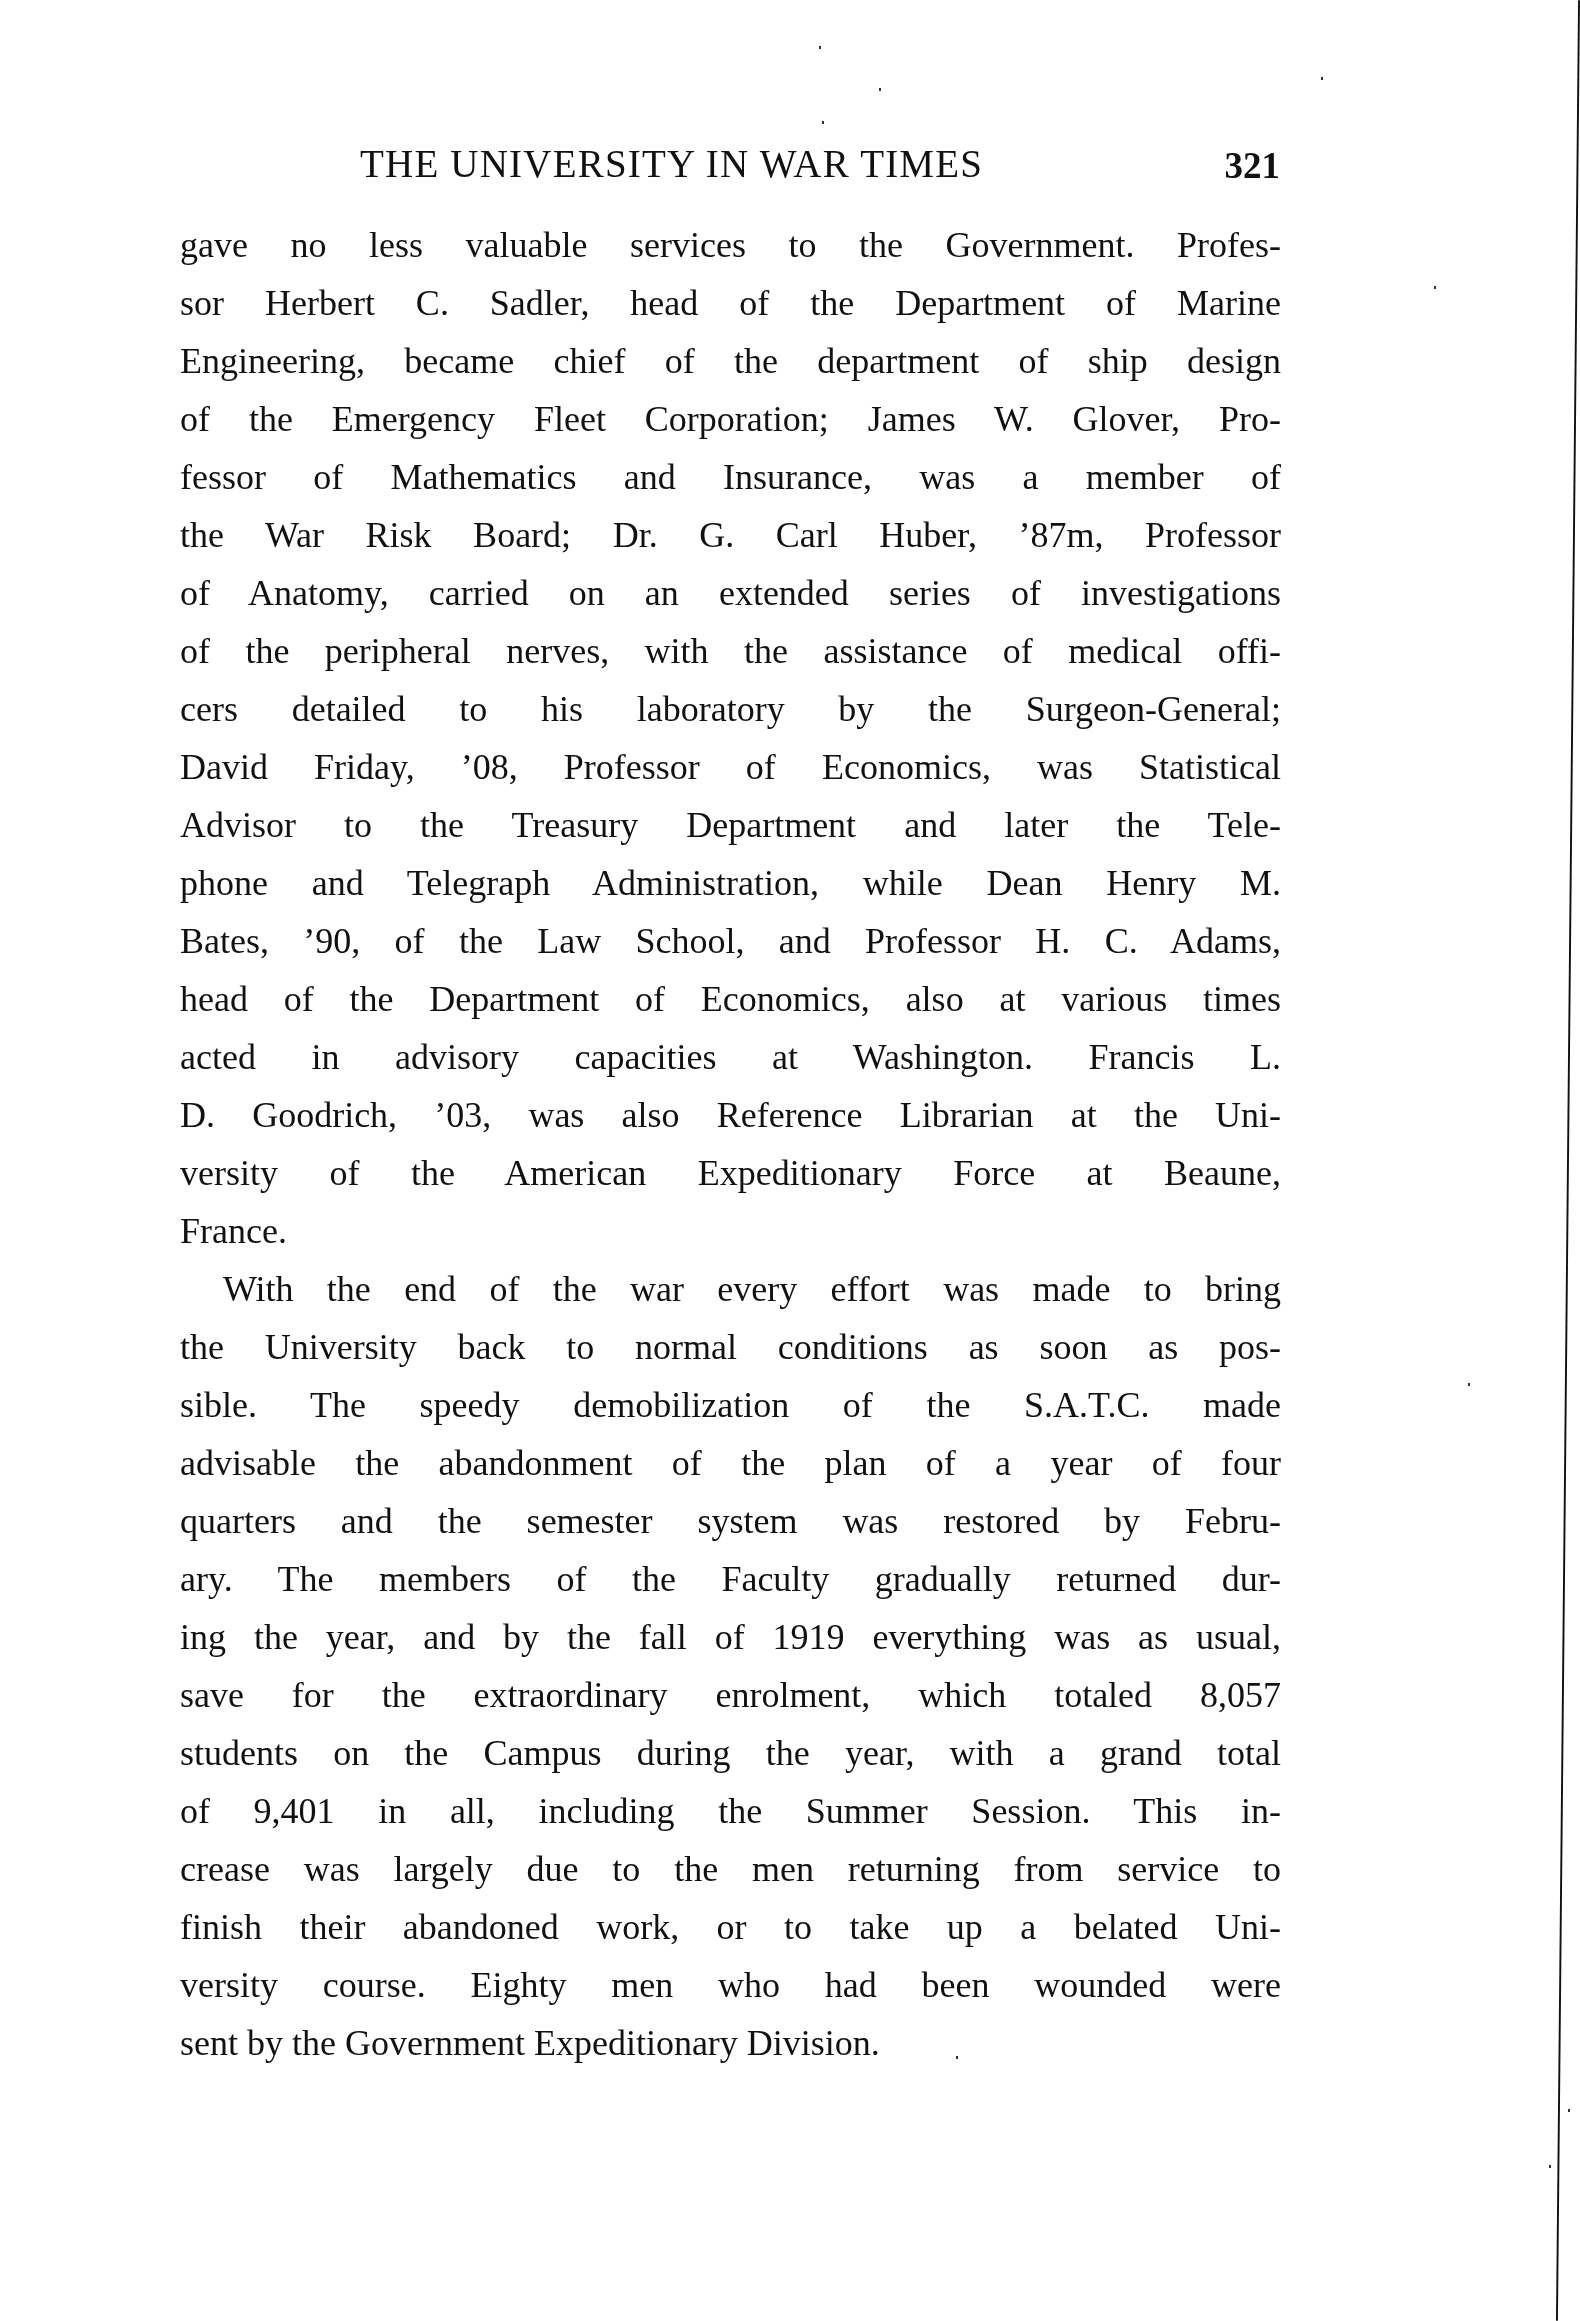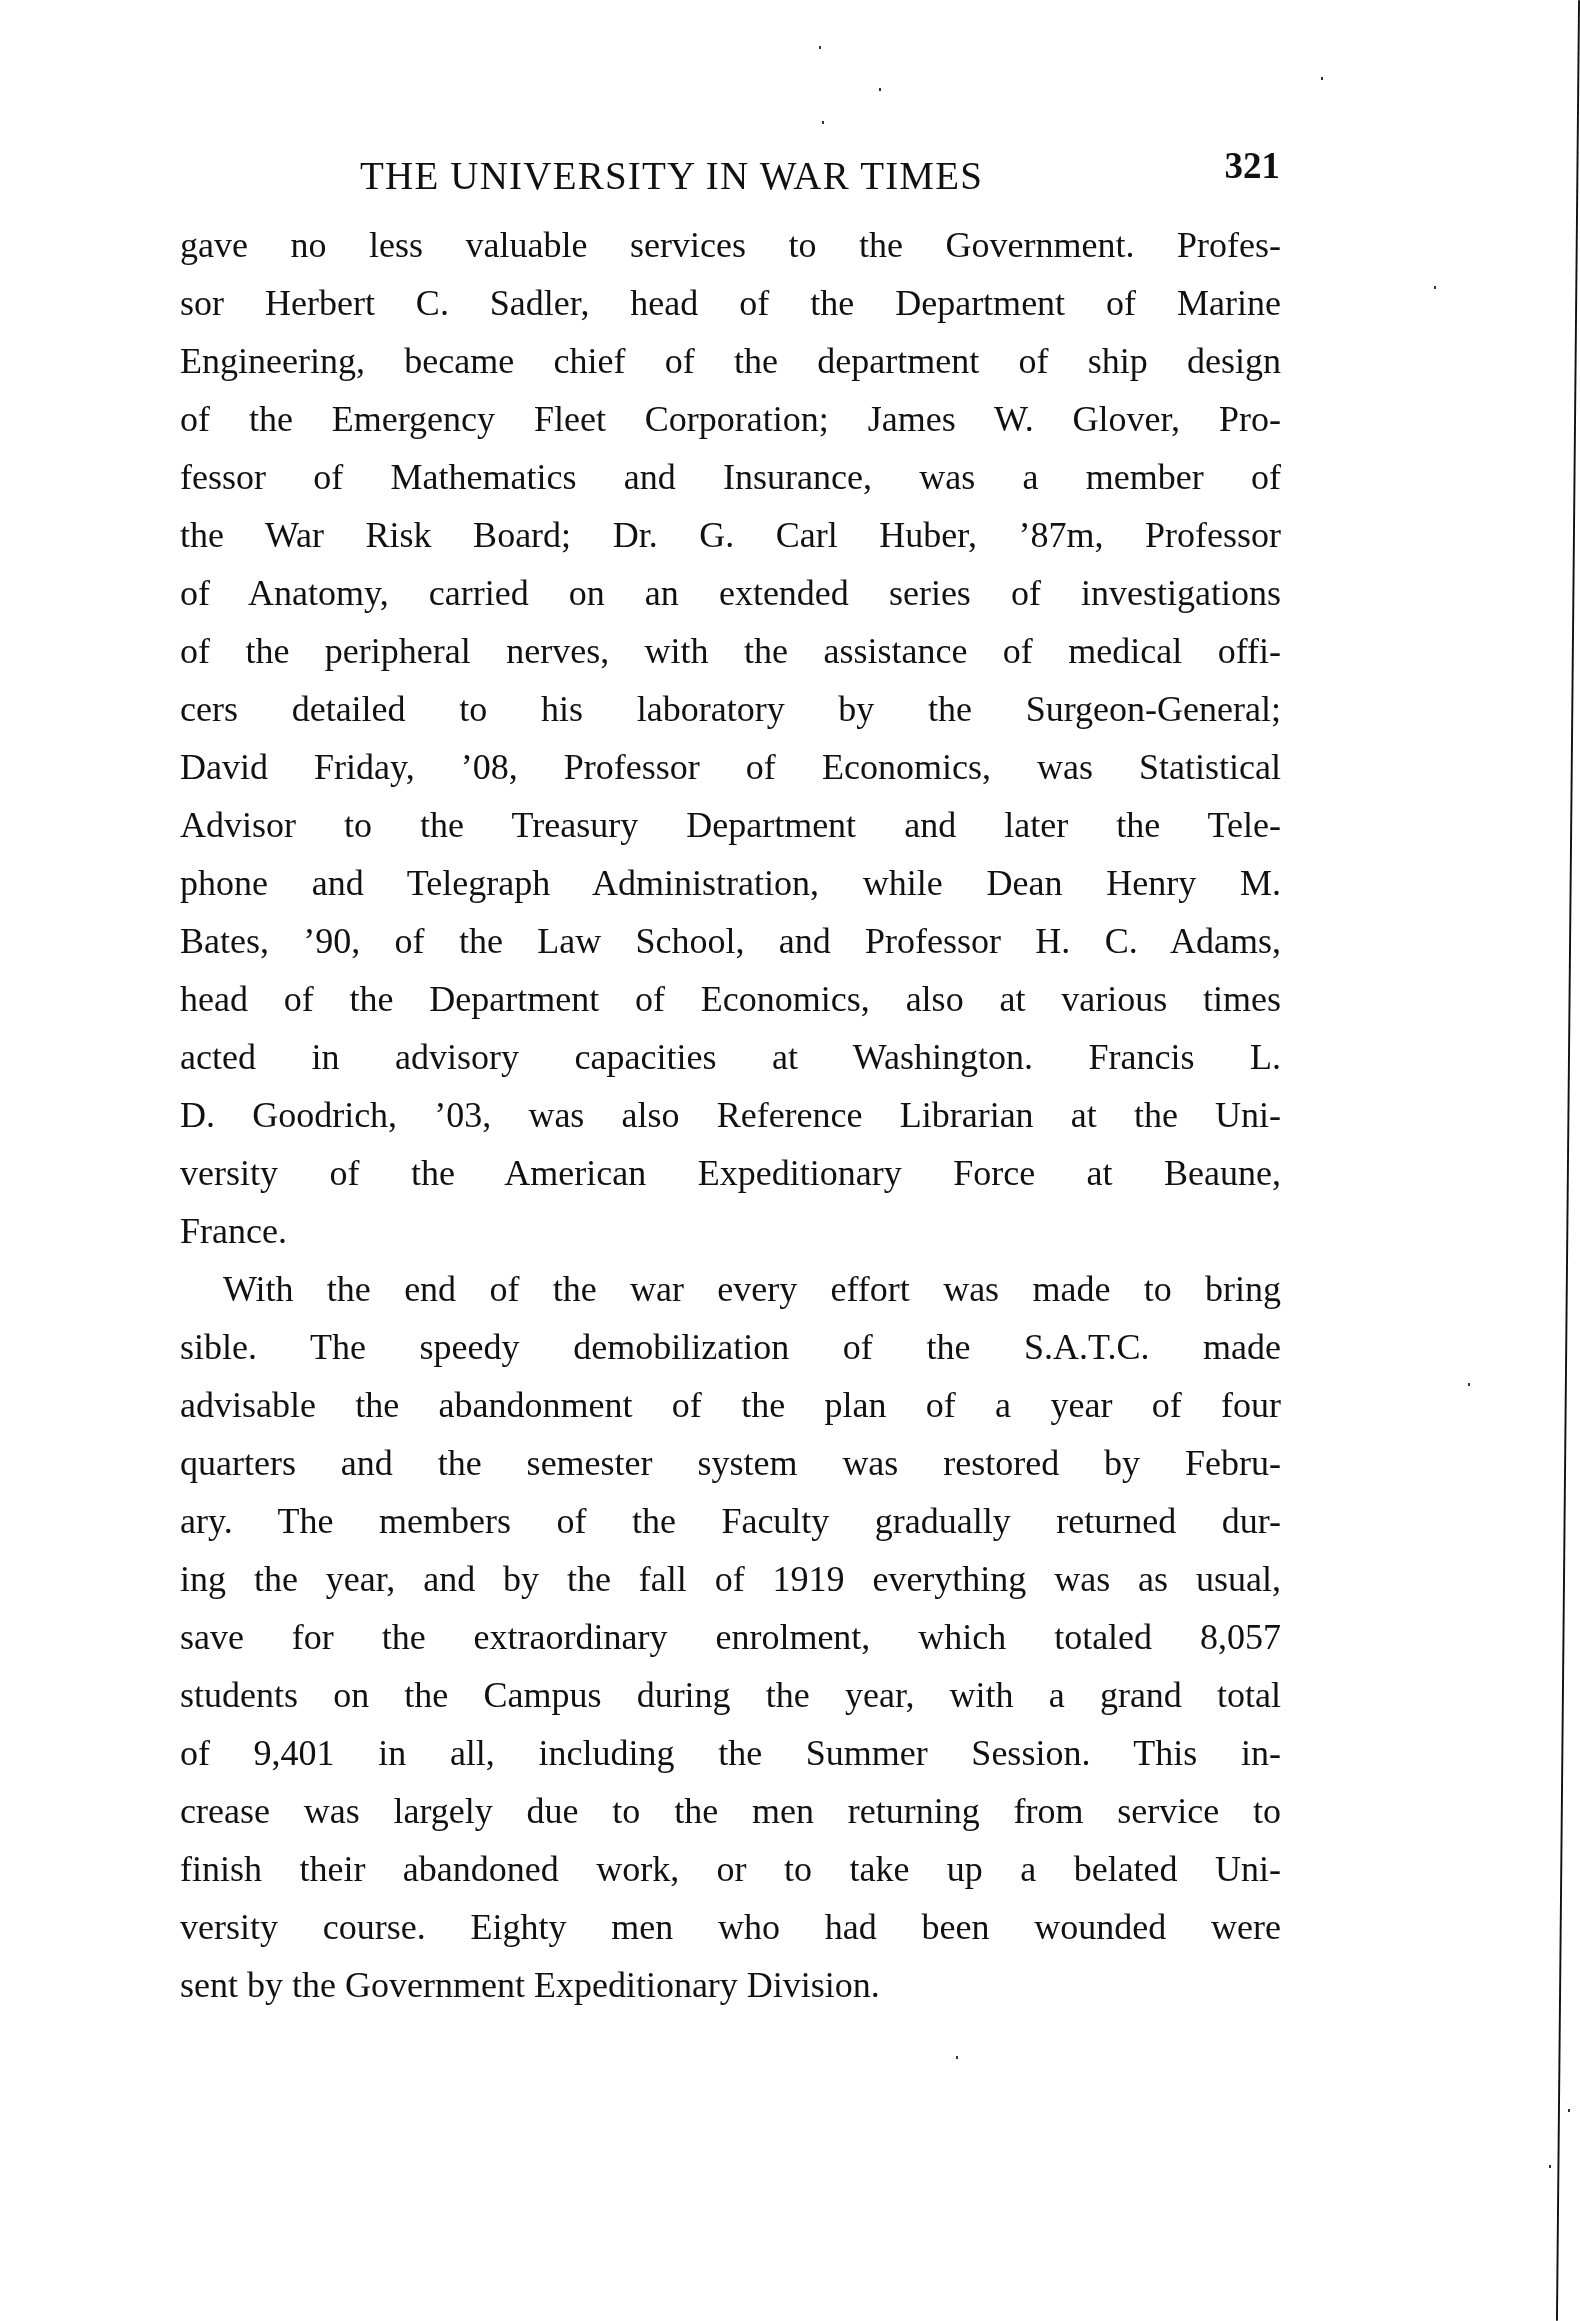--- a/index.html
+++ b/index.html
@@ -29,21 +29,20 @@
       height: 48px;
       font-size: 39px;
       line-height: 48px;
       letter-spacing: 1.2px;
     }
     .running-title {
       position: absolute;
       left: 0;
       top: 0;
       white-space: nowrap;
-      margin-top: 12px;
     }
     .page-number {
       position: absolute;
       right: 1.9px;
       top: 1.9px;
       font-size: 37px;
       font-weight: bold;
       letter-spacing: 0;
       margin-left: 7px;
     }
@@ -114,20 +113,21 @@
       <span class="line">phone and Telegraph Administration, while Dean Henry M.</span>
       <span class="line">Bates, ’90, of the Law School, and Professor H. C. Adams,</span>
       <span class="line">head of the Department of Economics, also at various times</span>
       <span class="line">acted in advisory capacities at Washington.  Francis L.</span>
       <span class="line">D. Goodrich, ’03, was also Reference Librarian at the Uni-</span>
       <span class="line">versity of the American Expeditionary Force at Beaune,</span>
       <span class="line last">France.</span>
     </div>
     <div class="paragraph">
       <span class="line indent">With the end of the war every effort was made to bring</span>
+      <span class="line">the University back to normal conditions as soon as pos-</span>
       <span class="line">sible.  The speedy demobilization of the S.A.T.C. made</span>
       <span class="line">advisable the abandonment of the plan of a year of four</span>
       <span class="line">quarters and the semester system was restored by Febru-</span>
       <span class="line">ary.  The members of the Faculty gradually returned dur-</span>
       <span class="line">ing the year, and by the fall of 1919 everything was as usual,</span>
       <span class="line">save for the extraordinary enrolment, which totaled 8,057</span>
       <span class="line">students on the Campus during the year, with a grand total</span>
       <span class="line">of 9,401 in all, including the Summer Session.  This in-</span>
       <span class="line">crease was largely due to the men returning from service to</span>
       <span class="line">finish their abandoned work, or to take up a belated Uni-</span>

